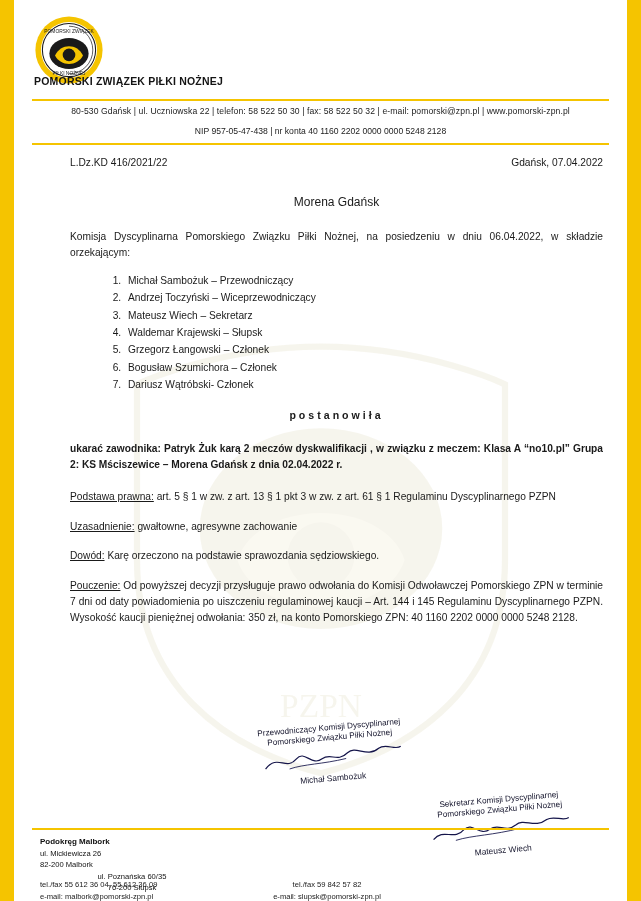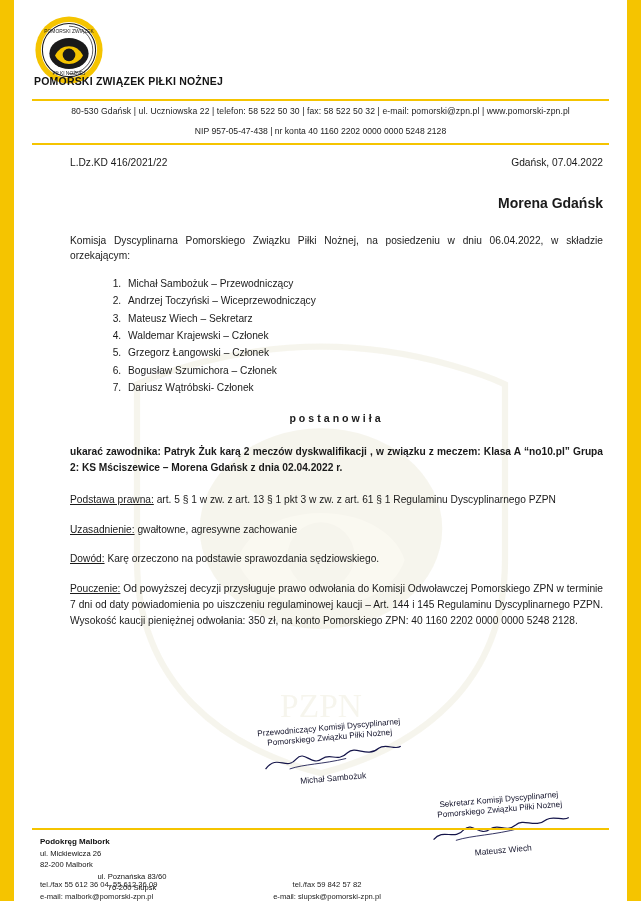--- a/index.html
+++ b/index.html
@@ -118,23 +118,23 @@
   }
   .row-ref {
     display: flex;
     justify-content: space-between;
     align-items: baseline;
     margin-bottom: 22px;
   }
   .ref-left { font-size: 10.2px; }
   .ref-right { font-size: 10.2px; }
   .addressee {
-    text-align: right;
-    font-weight: bold;
-    font-size: 14px;
+    text-align: center;
+    font-weight: normal;
+    font-size: 12px;
     margin-bottom: 18px;
   }
   .para {
     text-align: justify;
     margin-bottom: 12px;
   }
   ol.members {
     margin: 2px 0 14px 0;
     padding-left: 54px;
   }
@@ -276,21 +276,21 @@
       </div>
 
       <div class="addressee">Morena Gdańsk</div>
 
       <div class="para">Komisja Dyscyplinarna Pomorskiego Związku Piłki Nożnej, na posiedzeniu w dniu 06.04.2022, w składzie orzekającym:</div>
 
       <ol class="members">
         <li>Michał Sambożuk – Przewodniczący</li>
         <li>Andrzej Toczyński – Wiceprzewodniczący</li>
         <li>Mateusz Wiech – Sekretarz</li>
-        <li>Waldemar Krajewski – Członek</li>
+        <li>Waldemar Krajewski – Słupsk</li>
         <li>Grzegorz Łangowski – Członek</li>
         <li>Bogusław Szumichora – Członek</li>
         <li>Dariusz Wątróbski- Członek</li>
       </ol>
 
       <div class="decision-word">postanowiła</div>
 
       <div class="bold-para">ukarać zawodnika: Patryk Żuk karą 2 meczów dyskwalifikacji , w związku z meczem: Klasa A “no10.pl” Grupa 2: KS Mściszewice – Morena Gdańsk z dnia 02.04.2022 r.</div>
 
       <div class="section">
@@ -338,21 +338,21 @@
 
     <div class="footer">
       <div class="footer-rule"></div>
       <div class="footer-cols">
         <div class="fcol left">
           <div class="fname">Podokręg Malbork</div>
           <div>ul. Mickiewicza 26</div>
           <div>82-200 Malbork</div>
         </div>
         <div class="fcol center">
-          <div>ul. Poznańska 83/60</div>
+          <div>ul. Poznańska 60/35</div>
           <div>76-200 Słupsk</div>
         </div>
         <div class="fcol right"></div>
       </div>
       <div class="footer-bottom">
         <div>tel./fax 55 612 36 04, 55 612 36 09</div>
         <div>e-mail: malbork@pomorski-zpn.pl</div>
       </div>
       <div class="footer-bottom" style="left:auto; right:200px; text-align:center; width:200px;">
         <div>tel./fax 59 842 57 82</div>

